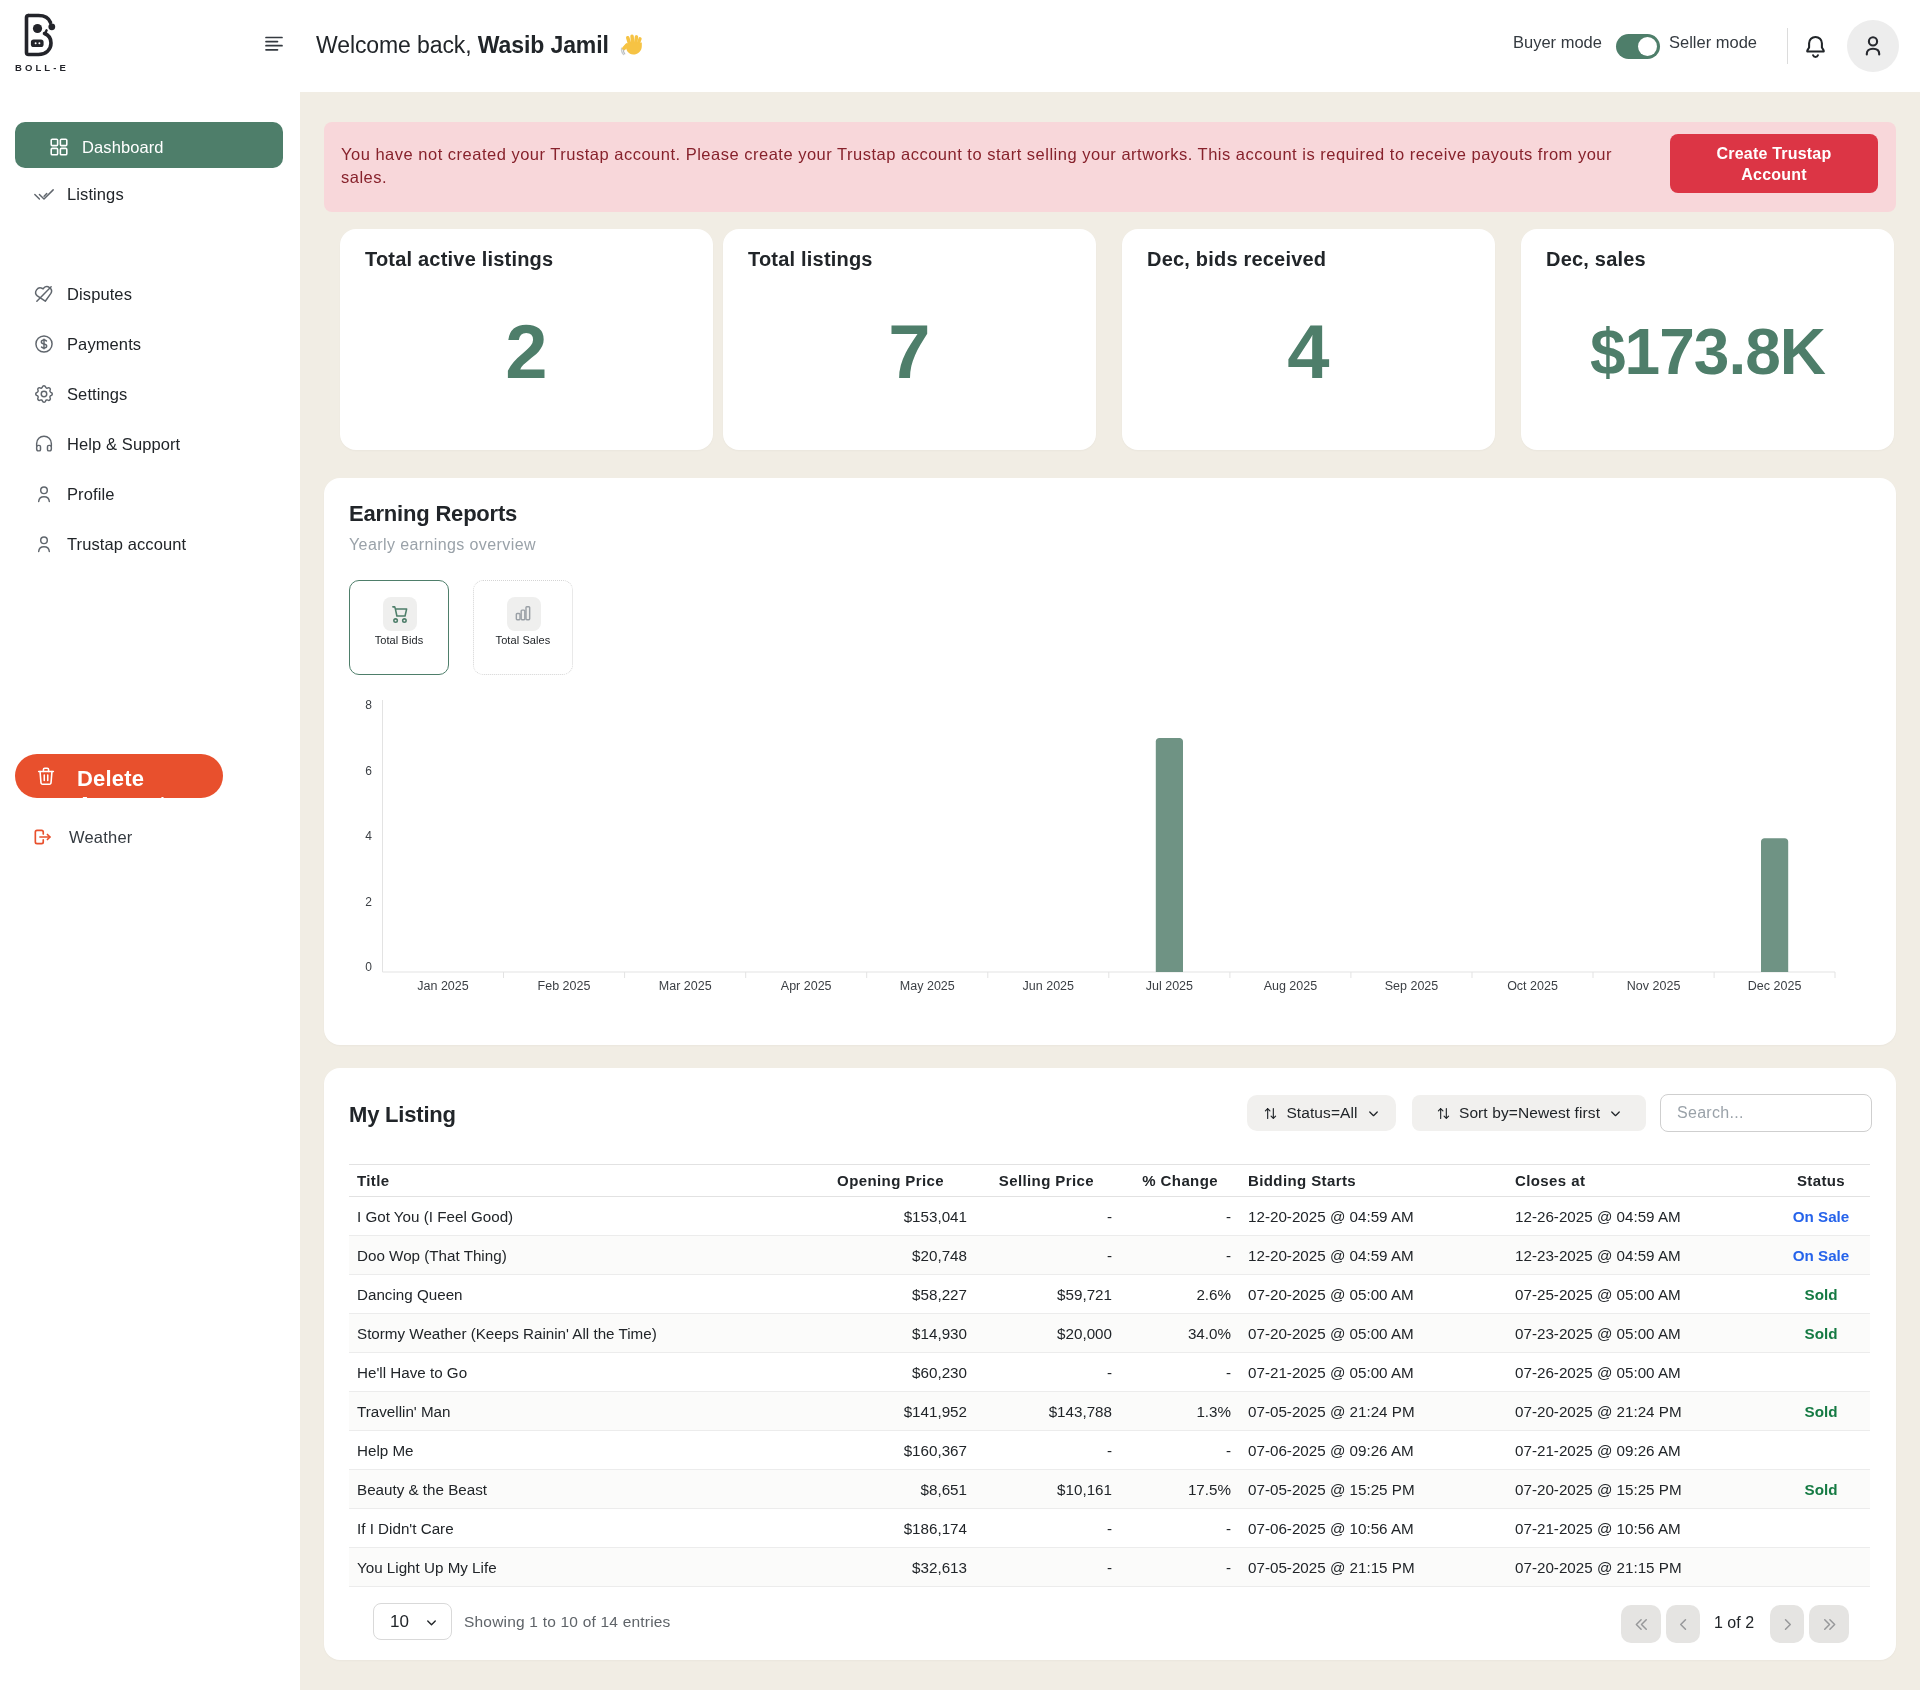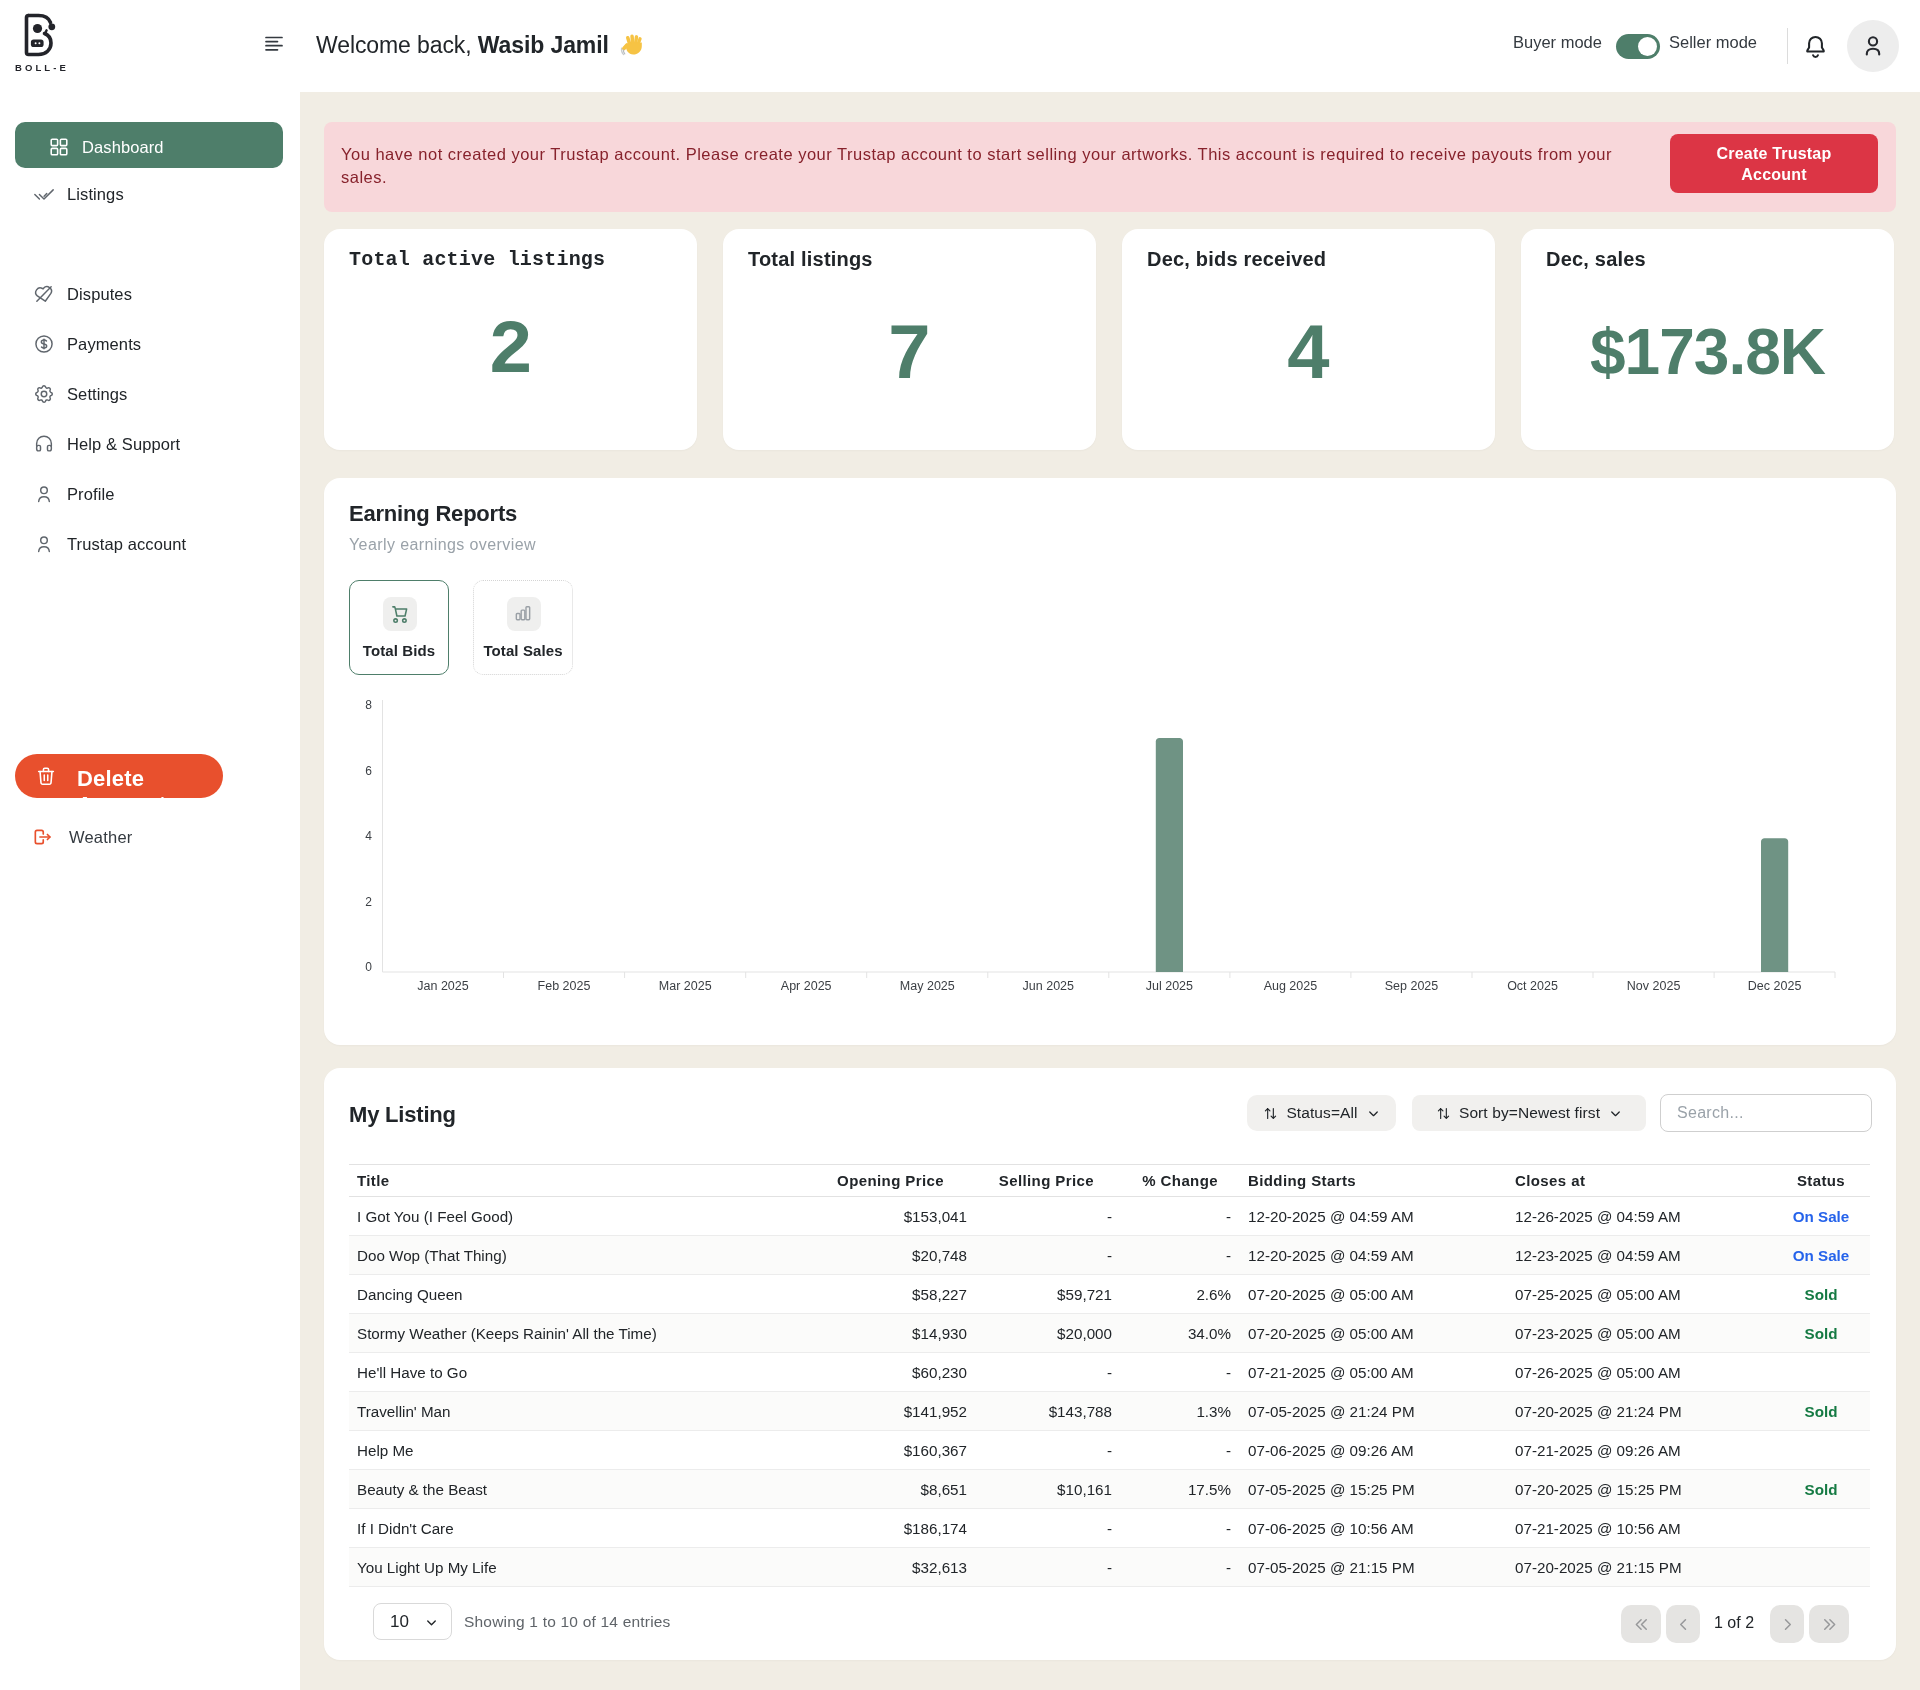--- a/index.html
+++ b/index.html
@@ -22,21 +22,21 @@
 #banner { position:absolute; left:324px; top:122px; width:1572px; height:90px; background:#f8d7da; border-radius:8px; }
 #banner .txt { position:absolute; left:17px; top:21px; font-size:16.5px; line-height:23px; color:#87222c; letter-spacing:.5px; }
 #btn-trustap { position:absolute; right:18px; top:12px; width:208px; height:59px; background:#dc3545; border-radius:8px; color:#fff; font-size:16px; font-weight:700; text-align:center; line-height:21px; padding-top:9px; letter-spacing:.2px; }
 
 #earning { left:324px; top:478px; width:1572px; height:567px; }
 #earning h2 { position:absolute; left:25px; top:23px; font-size:22px; font-weight:700; letter-spacing:-.2px; }
 #earning .sub { position:absolute; left:25px; top:58px; font-size:16px; color:#9aa2a9; letter-spacing:.4px; }
 .selbtn { position:absolute; top:102px; width:100px; height:95px; background:#fff; border-radius:10px; }
 .selbtn .ibox { position:absolute; left:33px; top:16px; width:34px; height:34px; border-radius:8px; background:#efefee; }
 .selbtn .ibox svg { position:absolute; left:6px; top:6px; }
-.selbtn .sl { position:absolute; width:100%; text-align:center; top:61px; font-size:15px; font-weight:700; letter-spacing:.1px; }
+.selbtn .sl { position:absolute; width:100%; text-align:center; top:53px; font-size:11px; font-weight:400; letter-spacing:.1px; }
 #selbids { left:25px; border:1.5px solid #4e7e6a; }
 #selsales { left:149px; border:1px dotted #d4d4d4; }
 
 #listing { left:324px; top:1068px; width:1572px; height:592px; }
 #listing h2 { position:absolute; left:25px; top:34px; font-size:22px; font-weight:700; letter-spacing:-.2px; }
 .fpill { position:absolute; top:27px; height:36px; background:#f1f0ee; border-radius:8px; font-size:15.5px; color:#212529; display:flex; align-items:center; justify-content:center; letter-spacing:.1px; }
 #fstatus { left:923px; width:149px;border-radius:10px; }
 #fsort { left:1088px; width:234px; }
 #fsearch { position:absolute; left:1336px; top:26px; width:212px; height:38px; background:#fff; border:1px solid #cfcfcf; border-radius:8px; }
 #fsearch span { position:absolute; left:16px; top:9px; font-size:16px; color:#9aa2a9; letter-spacing:.3px; }
@@ -191,21 +191,21 @@
         <circle cx="12" cy="7.4" r="4.1"></circle>
         <path d="M5.8 20.5v-.8c0-3 2.4-5 6.2-5s6.2 2 6.2 5v.8"></path>
       </svg>
 </div>
 
 <div id="banner">
  <div class="txt">You have not created your Trustap account. Please create your Trustap account to start selling your artworks. This account is required to receive payouts from your<br>sales.</div>
  <div id="btn-trustap">Create Trustap<br>Account</div>
 </div>
 
-<div class="card" style="left:324px;top:229px;width:373px;height:221px;font-family:Liberation Mono, monospace;">
+<div class="card" style="left:340px;top:229px;width:373px;height:221px;">
       <div class="stat-title">Total active listings</div>
       <div class="stat-num">2</div>
     </div>
 <div class="card" style="left:723px;top:229px;width:373px;height:221px;">
       <div class="stat-title">Total listings</div>
       <div class="stat-num">7</div>
     </div>
 <div class="card" style="left:1122px;top:229px;width:373px;height:221px;">
       <div class="stat-title">Dec, bids received</div>
       <div class="stat-num">4</div>

